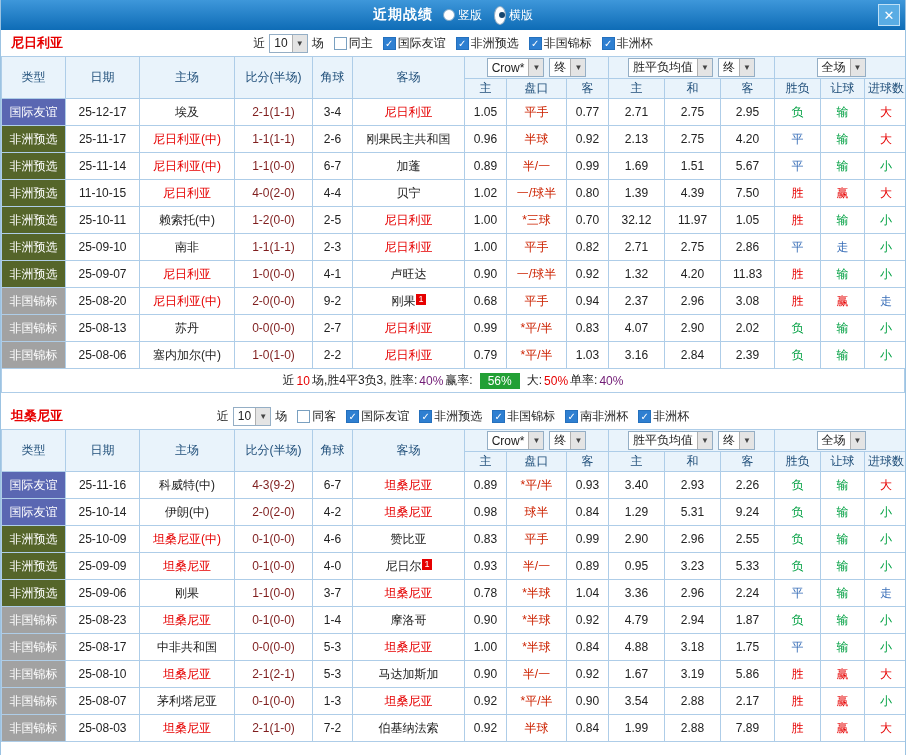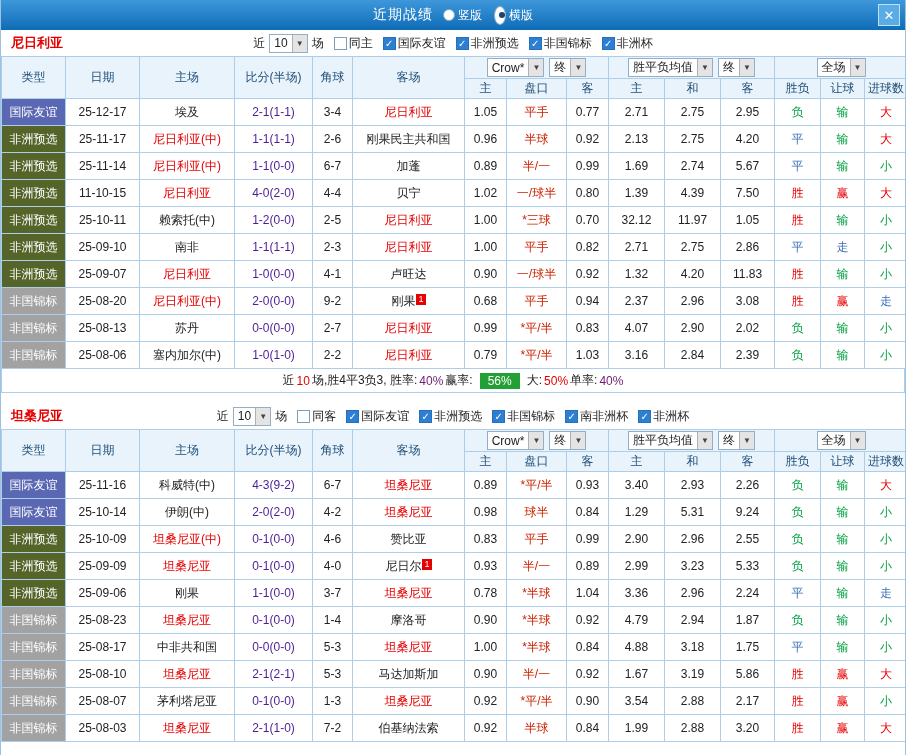--- a/index.html
+++ b/index.html
@@ -1,20 +1,20 @@
 <!DOCTYPE html>
 <html><head>
 <meta charset="utf-8">
 <style>
   *{box-sizing:border-box;margin:0;padding:0}
   html,body{width:906px;height:755px;overflow:hidden}
   body{font-family:"Liberation Sans","DejaVu Sans",sans-serif;font-size:12px;background:#fff;color:#222}
   .popup{width:906px;height:755px;overflow:hidden;border-left:1px solid #9cc3e2;border-right:1px solid #9cc3e2}
   .titlebar{height:30px;background:linear-gradient(#3e97da,#0e6cb6);display:flex;align-items:center;justify-content:center;gap:10px;position:relative;color:#fff}
-  .title{font-size:14px;font-weight:normal;letter-spacing:1px}
+  .title{font-size:14px;font-weight:bold;letter-spacing:1px}
   .radios{display:flex;align-items:center;gap:12px}
   .radio-item{display:inline-flex;align-items:center;gap:3px;cursor:pointer}
   .radio{width:12px;height:12px;border-radius:50%;background:#fff;border:1px solid #7da7c8;display:inline-flex;align-items:center;justify-content:center}
   .radio.sel::after{content:"";width:6px;height:6px;border-radius:50%;background:#17466e}
   .close{position:absolute;right:5px;top:4px;width:22px;height:22px;background:#59ace4;border:1px solid #bfe0f6;color:#fff;font-size:13px;font-weight:bold;display:flex;align-items:center;justify-content:center;cursor:pointer}
   .team-row{position:relative;height:26px;display:flex;align-items:center;justify-content:center}
   .team-name{position:absolute;left:10px;color:#e60000;font-weight:bold;font-size:13px}
   .filters{display:flex;align-items:center;gap:4px}
   .cb-item{display:inline-flex;align-items:center;gap:2px;margin-left:6px;cursor:pointer}
   .cb{width:13px;height:13px;border:1px solid #7aa0c0;background:#fff;font-size:10px;line-height:11px;color:#fff;display:inline-flex;align-items:center;justify-content:center}
@@ -27,21 +27,21 @@
   .grid thead tr.hr1 th{height:22px}
   .grid thead tr.hr2 th{height:20px}
   .selcell{vertical-align:middle}
   .selwrap{display:flex;align-items:center;justify-content:center;gap:5px}
   .grid td{height:27px;color:#222}
   td.ct{color:#fff}
   td.f{background:#5a67b2}
   td.q{background:#55652a}
   td.c{background:#a2a2a2}
   td.rd{color:#e60000}
-  td.sc{color:#4c1d95}
+  td.sc{color:#7f1d1d}
   td.hc{color:#cc2200}
   td.w{color:#e60000}
   td.l{color:#00a042}
   td.d{color:#3a6fb8}
   .badge{display:inline-block;background:#e60000;color:#fff;font-size:9px;line-height:11px;padding:0 2px;margin-left:1px;vertical-align:3px}
   .summary{height:24px;border:1px solid #aecde8;border-top:none;display:flex;align-items:center;justify-content:center;gap:2px;color:#222}
   .s-red{color:#e60000}
   .s-blue{color:#701a75}
   .s-badge{background:#22a035;color:#fff;padding:1px 8px;margin:0 5px}
   .gap{height:10px}
@@ -211,21 +211,21 @@
             <td class="ct q">非洲预选</td>
             <td class="">25-11-14</td>
             <td class="rd">尼日利亚(中)</td>
             <td class="sc">1-1(0-0)</td>
             <td class="">6-7</td>
             <td class="">加蓬</td>
             <td class="">0.89</td>
             <td class="hc">半/一</td>
             <td class="">0.99</td>
             <td class="">1.69</td>
-            <td class="">2.74</td>
+            <td class="">1.51</td>
             <td class="">5.67</td>
             <td class="d">平</td>
             <td class="l">输</td>
             <td class="l">小</td>
           </tr>
           <tr>
             <td class="ct q">非洲预选</td>
             <td class="">11-10-15</td>
             <td class="rd">尼日利亚</td>
             <td class="sc">4-0(2-0)</td>
@@ -527,21 +527,21 @@
           <tr>
             <td class="ct q">非洲预选</td>
             <td class="">25-09-09</td>
             <td class="rd">坦桑尼亚</td>
             <td class="sc">0-1(0-0)</td>
             <td class="">4-0</td>
             <td class="">尼日尔<span class="badge">1</span></td>
             <td class="">0.93</td>
             <td class="hc">半/一</td>
             <td class="">0.89</td>
-            <td class="">2.99</td>
+            <td class="">0.95</td>
             <td class="">3.23</td>
             <td class="">5.33</td>
             <td class="l">负</td>
             <td class="l">输</td>
             <td class="l">小</td>
           </tr>
           <tr>
             <td class="ct q">非洲预选</td>
             <td class="">25-09-06</td>
             <td class="">刚果</td>
@@ -631,21 +631,21 @@
             <td class="">25-08-03</td>
             <td class="rd">坦桑尼亚</td>
             <td class="sc">2-1(1-0)</td>
             <td class="">7-2</td>
             <td class="">伯基纳法索</td>
             <td class="">0.92</td>
             <td class="hc">半球</td>
             <td class="">0.84</td>
             <td class="">1.99</td>
             <td class="">2.88</td>
-            <td class="">3.20</td>
+            <td class="">7.89</td>
             <td class="w">胜</td>
             <td class="w">赢</td>
             <td class="w">大</td>
           </tr>
         </tbody>
     </table>
   </div>
 
 </div>
 

